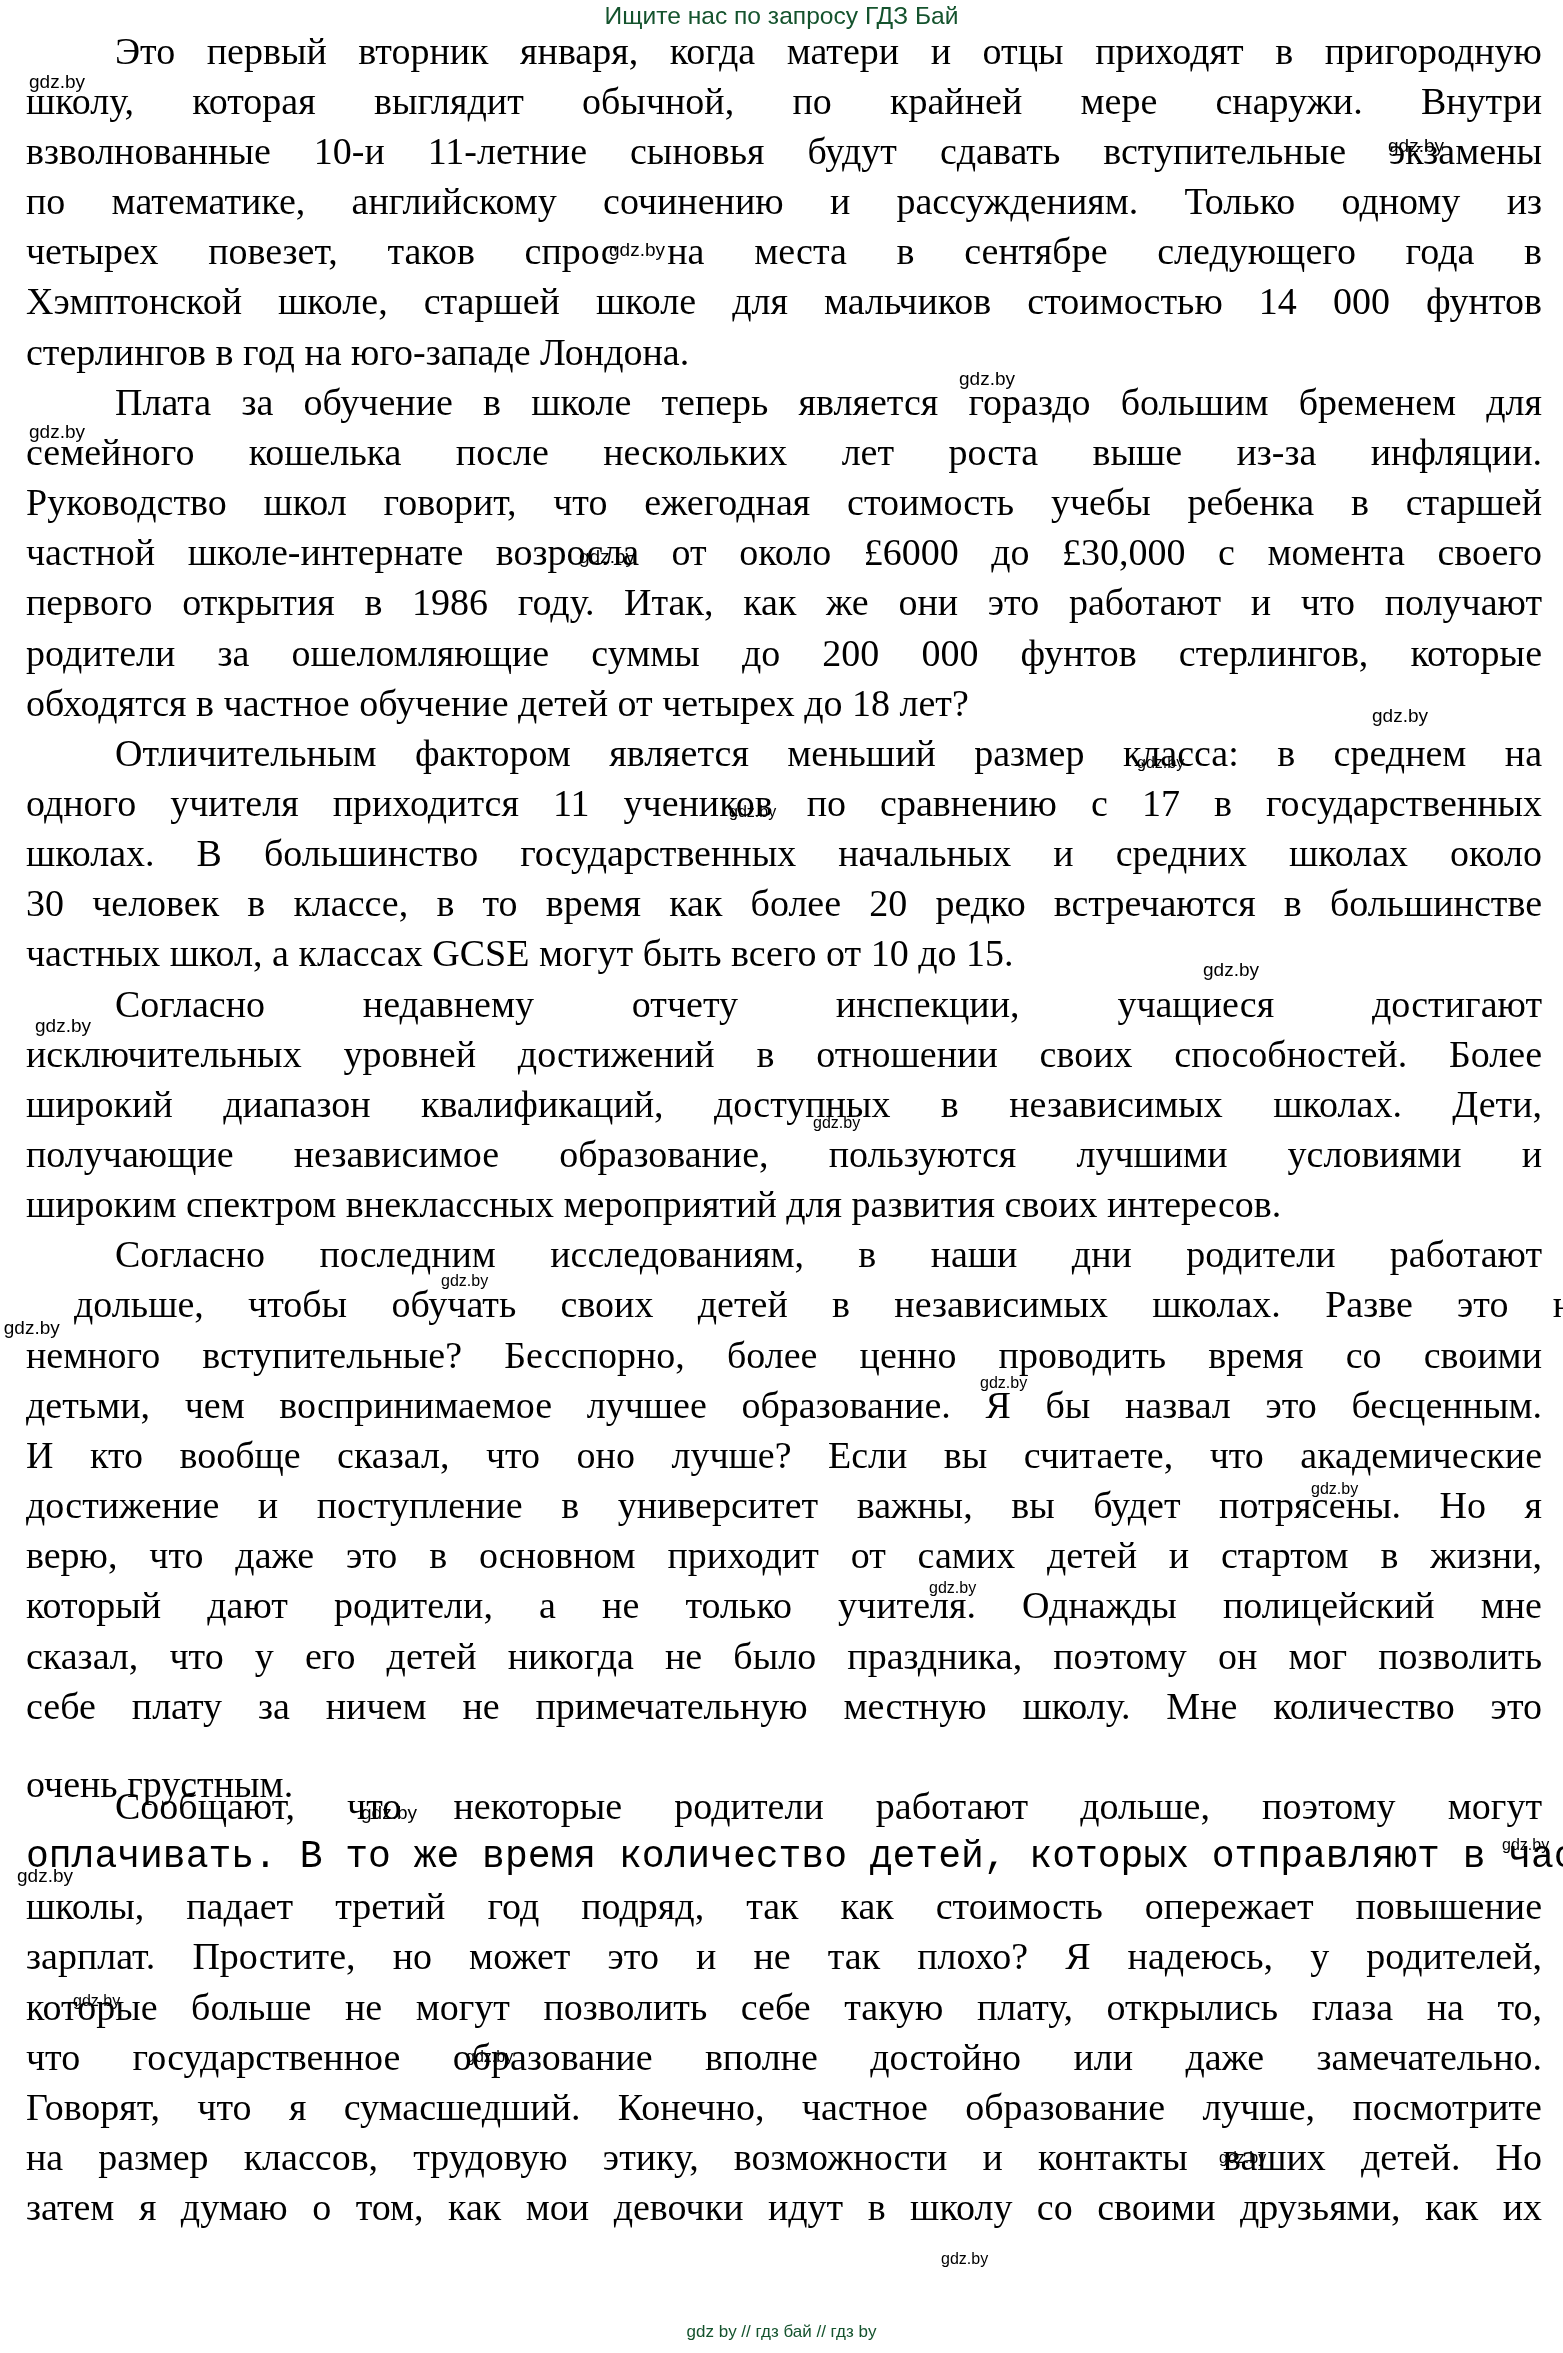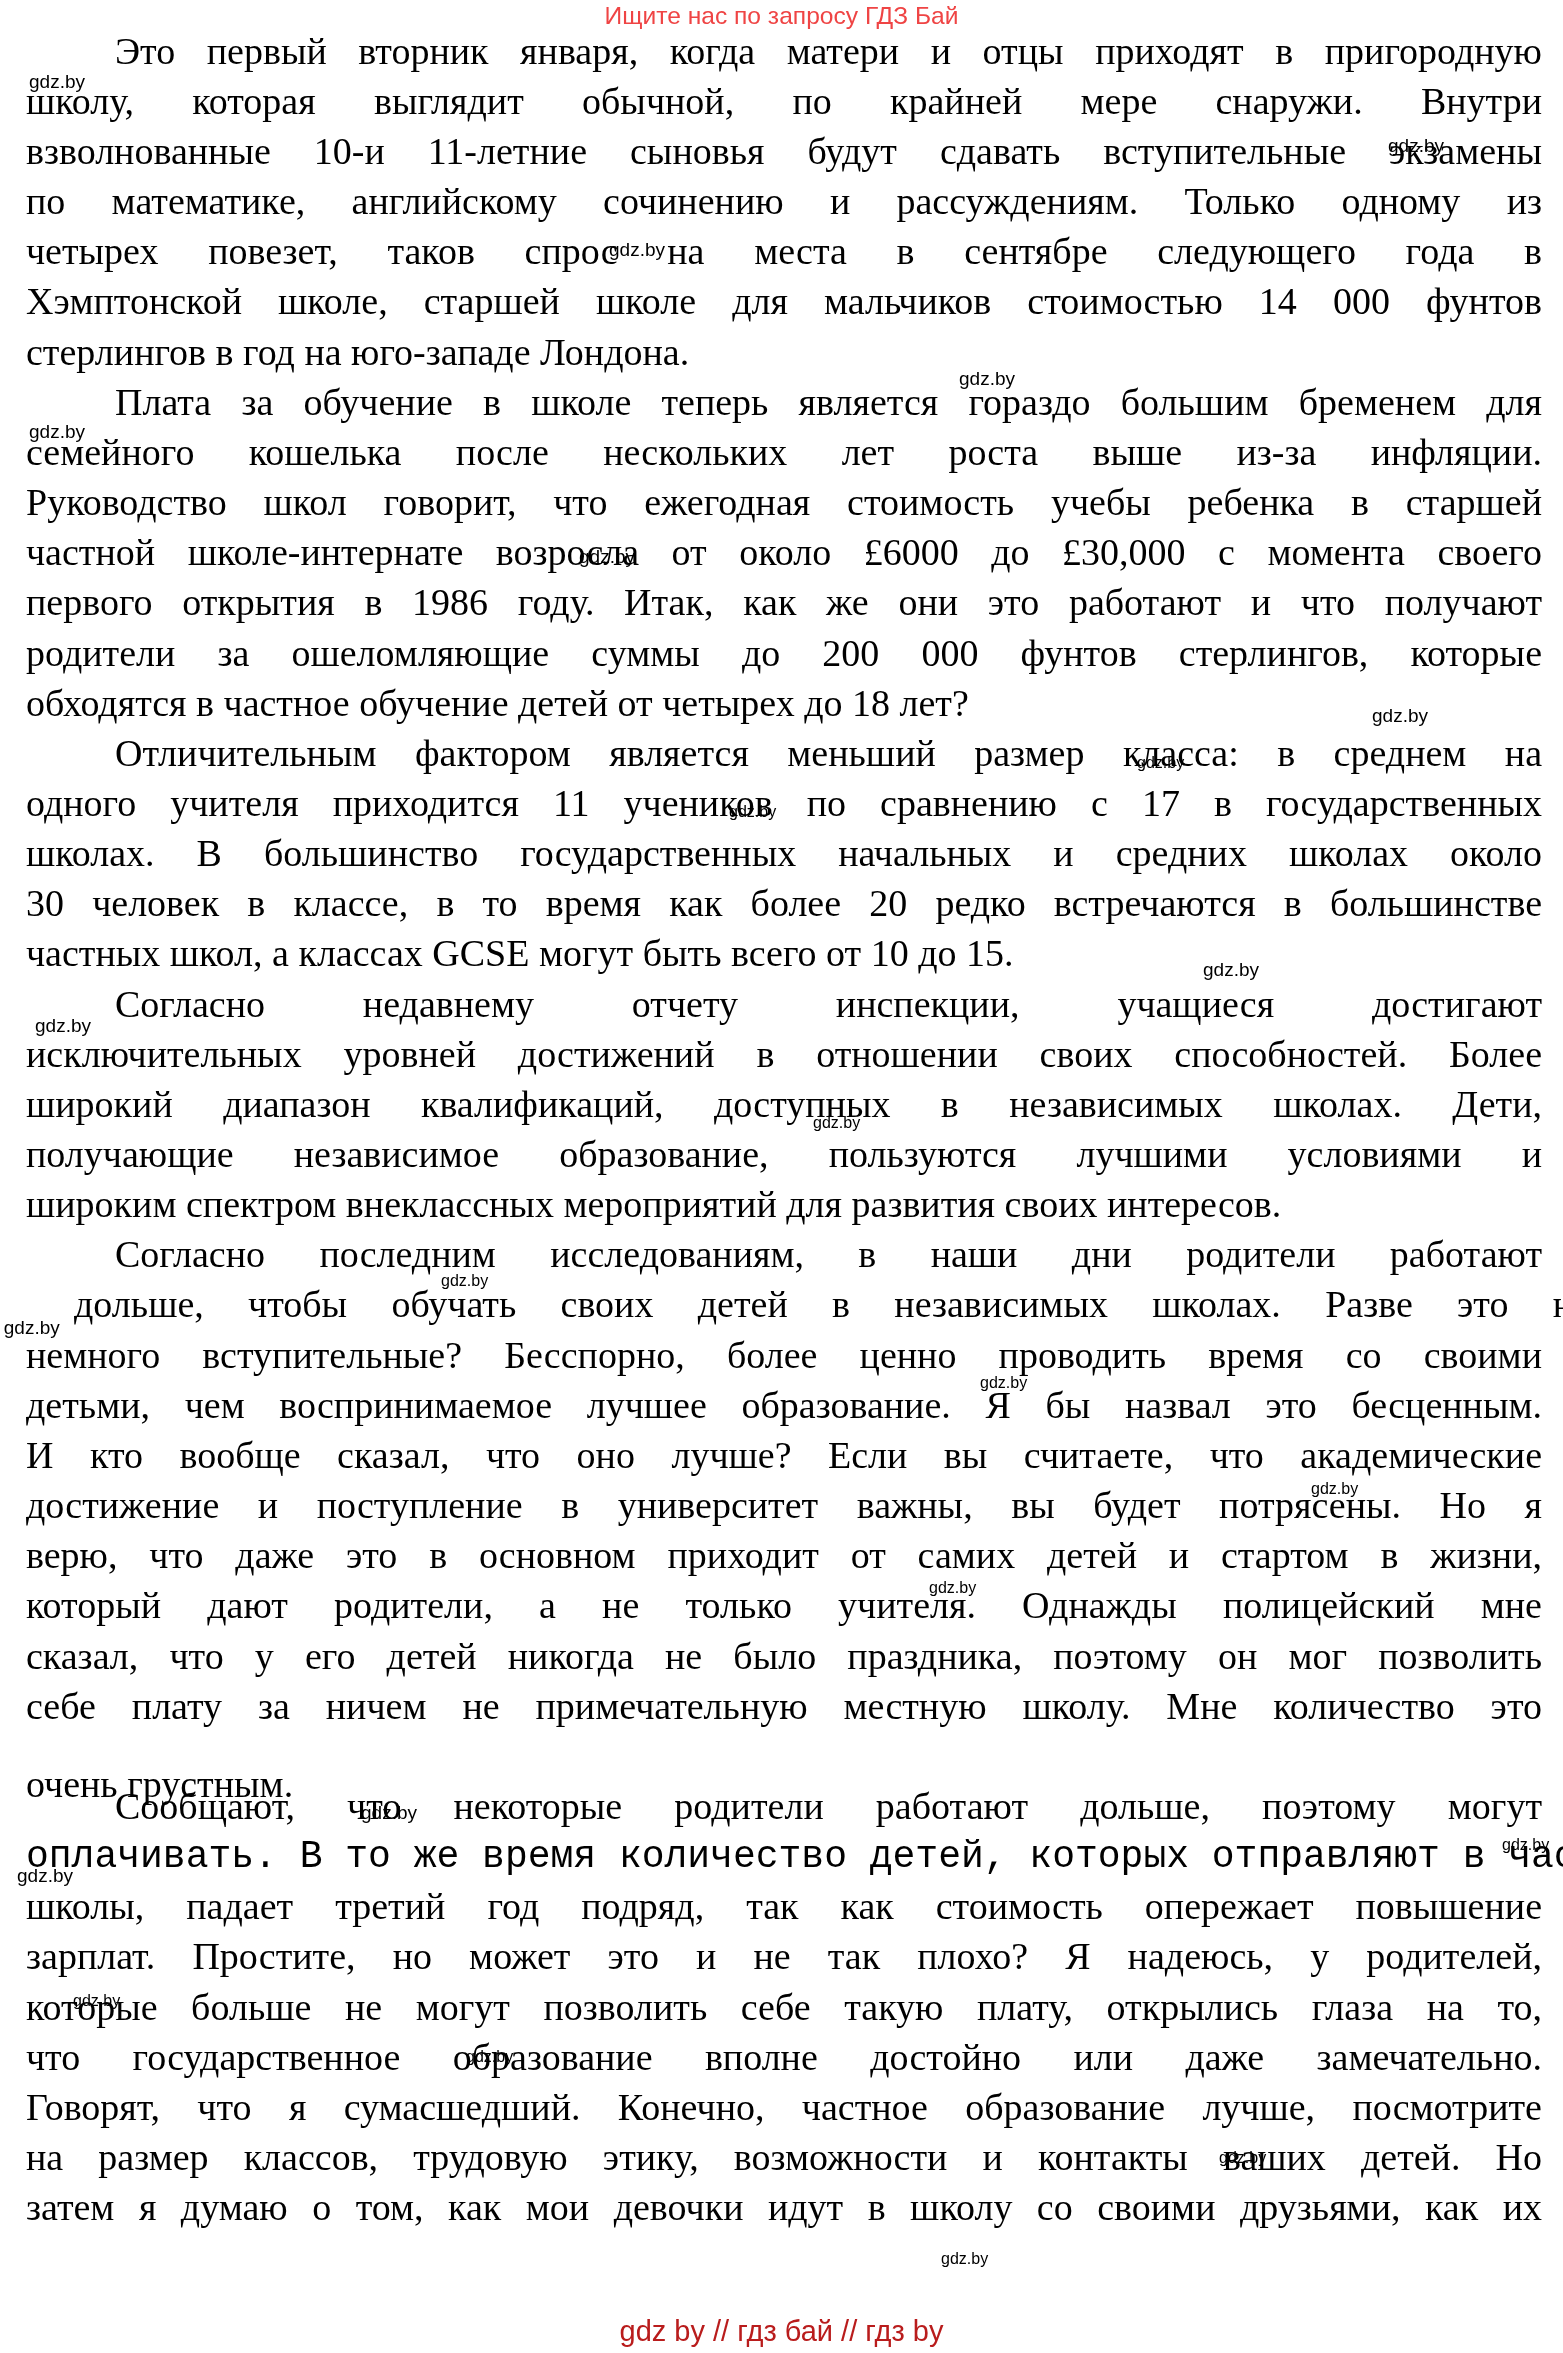--- a/index.html
+++ b/index.html
@@ -1,39 +1,39 @@
 <!DOCTYPE html>
 <html style="font-size:12.3px"><head>
 <meta charset="utf-8">
 <style>
   html, body { margin: 0; padding: 0; background: #ffffff; }
   body { width: 1563px; height: 2354px; position: relative; overflow: hidden; }
   .header {
     position: absolute; left: 0; top: 0; width: 1563px; height: 34px;
     text-align: center; font-family: "Liberation Sans", sans-serif;
-    font-size: 24.6px; line-height: 31px; color: #ef4444;
+    font-size: 24.6px; line-height: 31px; color: #14532d;
   }
   .page { position: absolute; left: 26px; top: 51px; width: 1516px; }
   .line {
     position: absolute; left: 0; width: 1516px; height: 51px;
     font-family: "Liberation Serif", serif; font-size: 38px; line-height: 51px;
     color: #000; white-space: nowrap;
     text-align: justify; text-align-last: justify;
   }
   .line.last { text-align-last: left; }
   .line.indent { padding-left: 89px; width: 1427px; }
   .wm {
     position: absolute; font-family: "Liberation Sans", sans-serif;
     font-size: 19px; line-height: 21.5px; color: #000; white-space: nowrap;
   }
   .wm.small { font-size: 16px; line-height: 18.4px; }
   .footer {
     position: absolute; left: 0; top: 2316px; width: 1563px; height: 31px;
     text-align: center; font-family: "Liberation Sans", sans-serif;
-    font-size: 29px; line-height: 31px; color: #b91c1c;
+    font-size: 17px; line-height: 31px; color: #14532d;
   }
 </style>
 </head>
 <body>
 
 <div class="header">Ищите нас по запросу ГДЗ Бай</div>
 
 <div class="page" id="page">
     <div class="line indent" style="top: -25px;">Это первый вторник января, когда матери и отцы приходят в пригородную</div>
     <div class="line" style="top: 25px;">школу, которая выглядит обычной, по крайней мере снаружи. Внутри</div>

